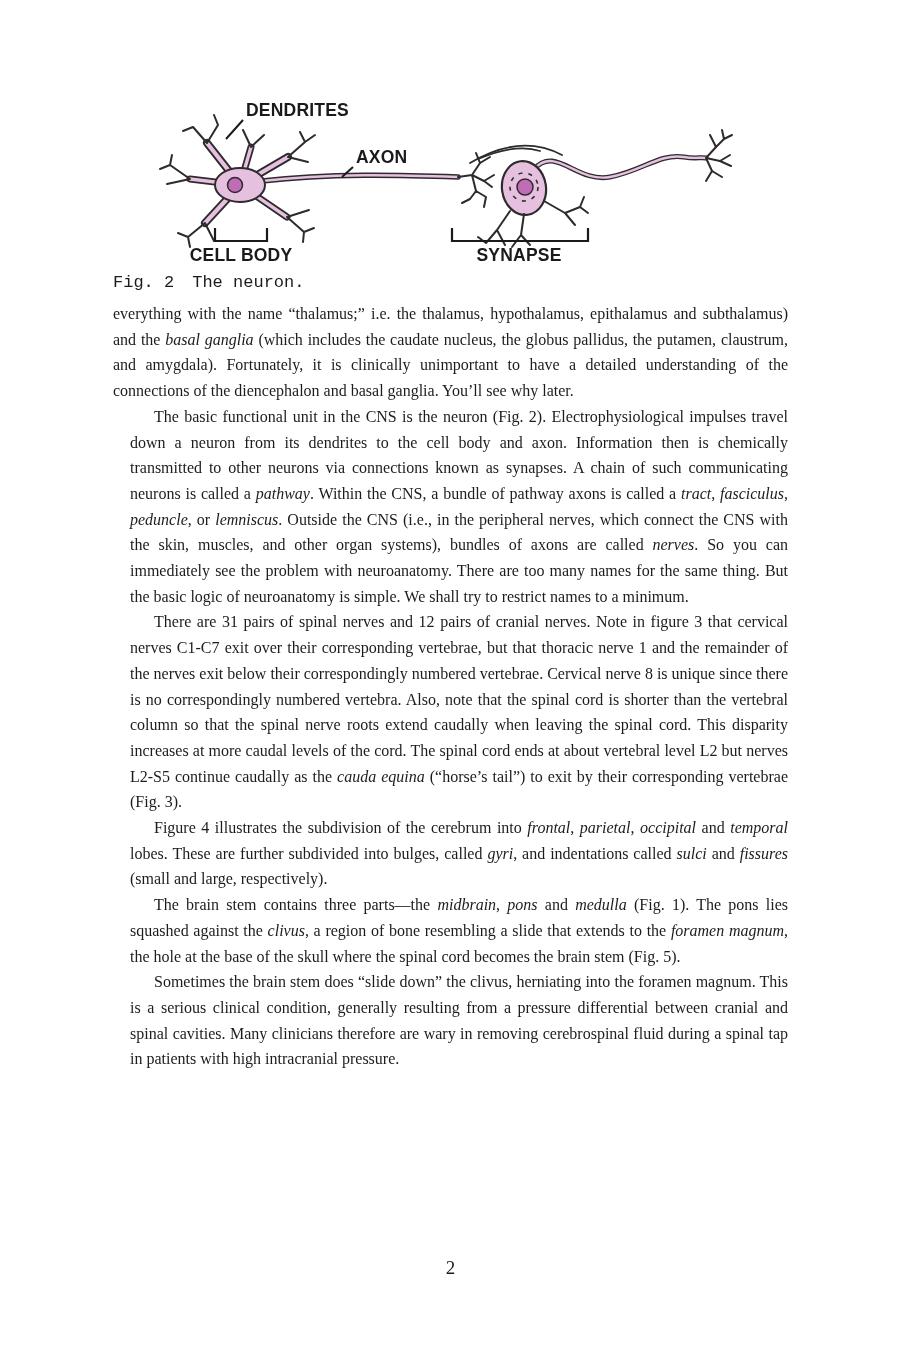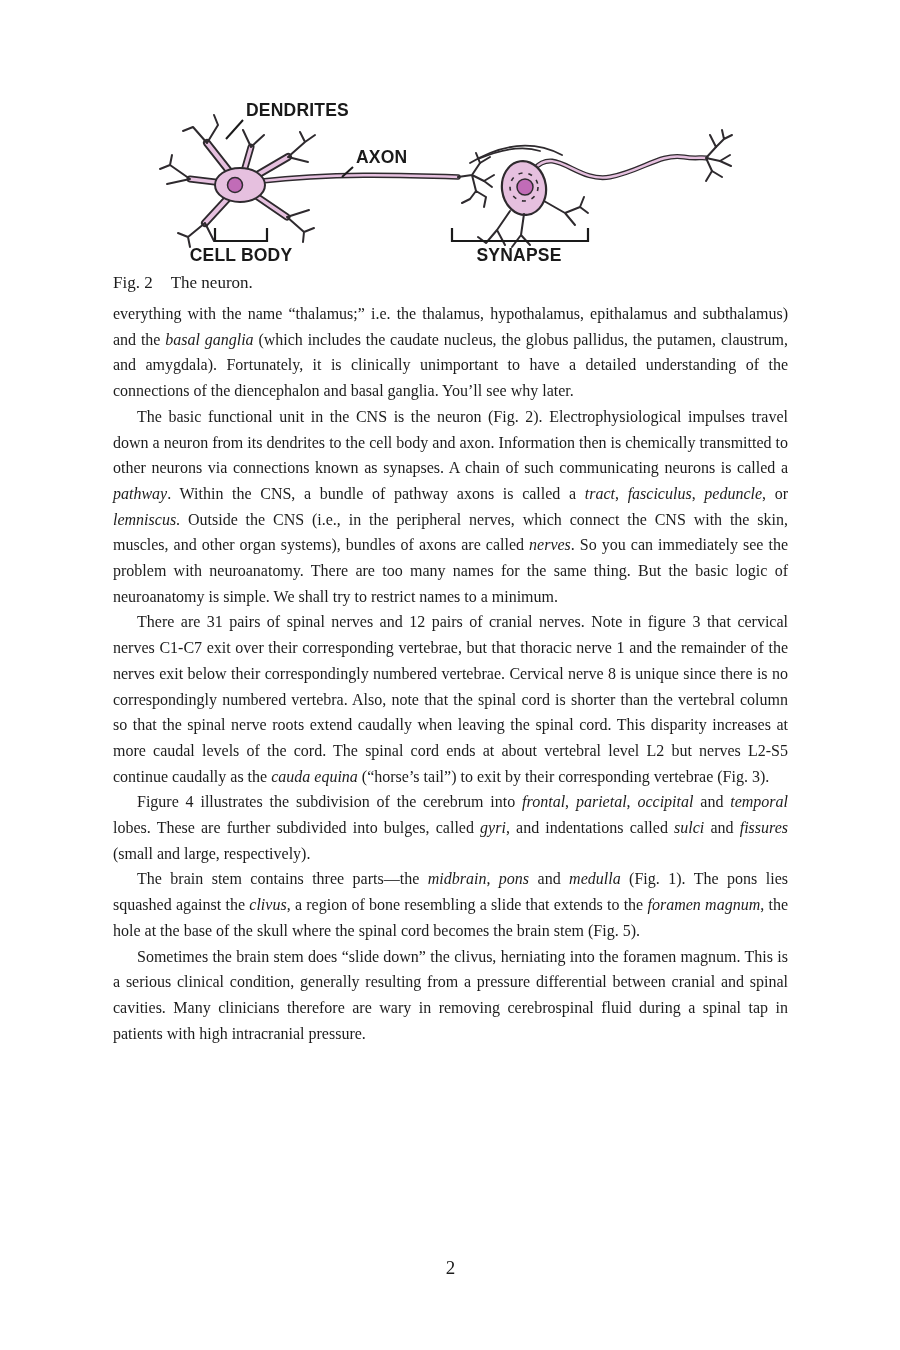--- a/index.html
+++ b/index.html
@@ -17,31 +17,31 @@
   .tube-dark path{stroke:#2e2a2e;fill:none;stroke-linecap:round;stroke-linejoin:round;}
   .tube-pink path{stroke:#e6c0df;fill:none;stroke-linecap:round;stroke-linejoin:round;}
   .twig{stroke:#2e2a2e;stroke-width:2;fill:none;stroke-linecap:round;stroke-linejoin:round;}
   .thin-arc{stroke:#2e2a2e;stroke-width:1.8;fill:none;stroke-linecap:round;}
   .fig-label{font-family:"Liberation Sans", sans-serif;font-weight:bold;font-size:17.5px;fill:#1a1a1a;letter-spacing:0.2px;}
   .pointer{stroke:#1a1a1a;stroke-width:2;fill:none;}
   .bracket{stroke:#1a1a1a;stroke-width:2.2;fill:none;}
   
   .caption{
     position:absolute;left:113px;top:273px;width:675px;
-    font-size:17px;color:#1c1c1c;
+    font-size:17px;color:#1c1c1c;font-family:Liberation Mono, monospace;
   }
   .caption .tag{margin-right:18px;}
   
   .body-text{
     position:absolute;left:113px;top:301px;width:675px;
     font-size:16px;line-height:25.7px;
     text-align:justify;
   }
   .body-text p{margin:0;padding:0;}
-  .body-text p.indent{text-indent:24px;}
+  .body-text p.indent{text-indent:24px;margin-left:17px;}
   
   .page-number{
     position:absolute;left:113px;top:1257px;width:675px;
     text-align:center;font-size:19px;color:#1c1c1c;
   }
 </style>
 </head>
 <body>
 
 <div class="page">

